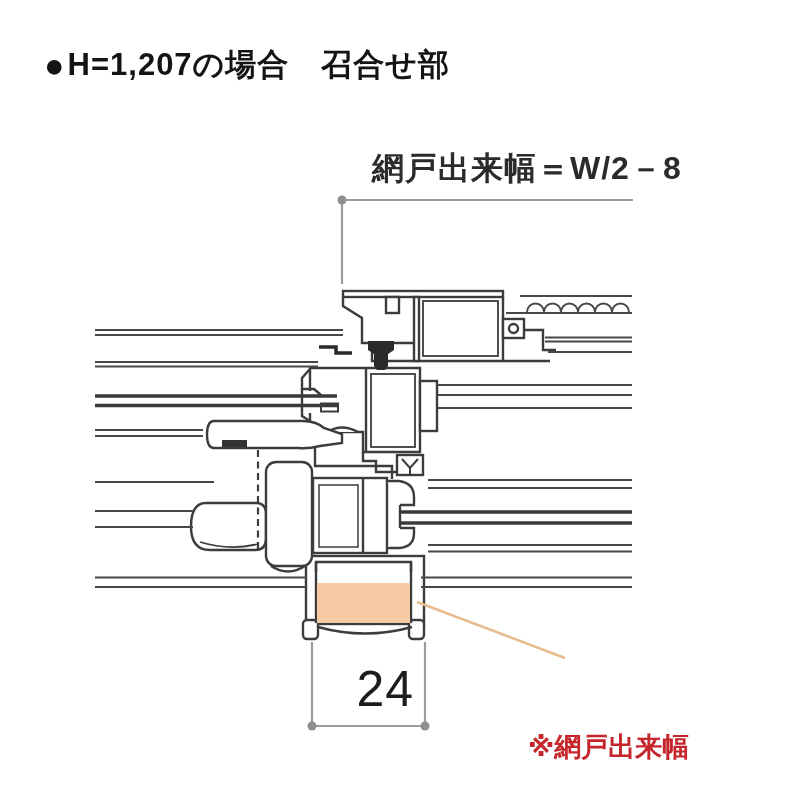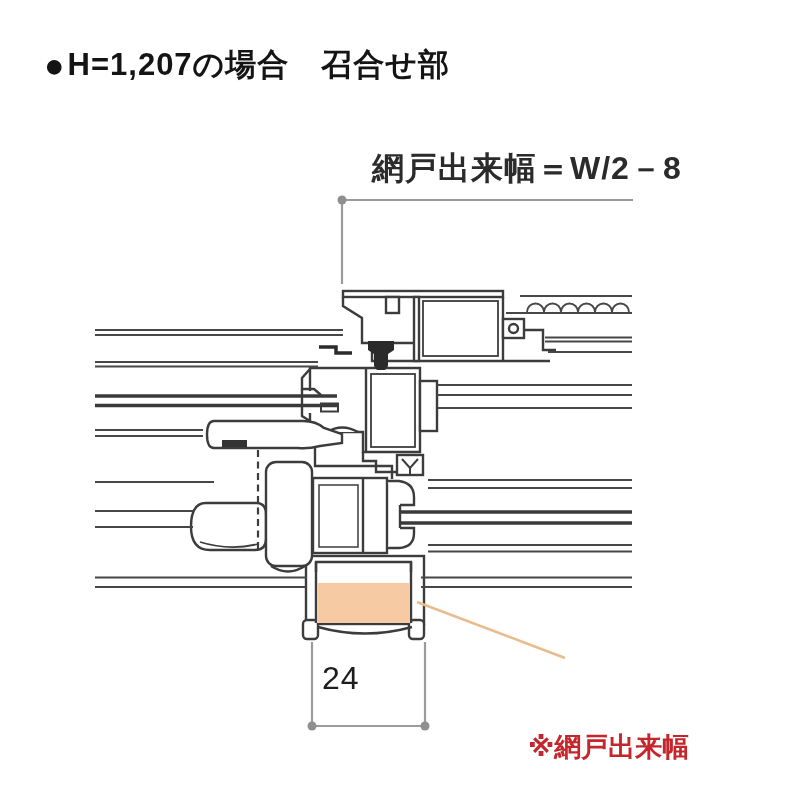--- a/index.html
+++ b/index.html
@@ -10,22 +10,22 @@
   .title{
     position:absolute;left:44px;top:44px;display:flex;align-items:center;gap:2px;
     color:#141414;font-weight:bold;font-size:31px;letter-spacing:1px;white-space:pre;
   }
   .title .bullet{font-size:34px;line-height:31px;}
   .dim-label{
     position:absolute;left:324px;top:147px;color:#2b2b2b;font-weight:bold;
     font-size:32px;letter-spacing:1px;white-space:pre;margin-left:48px;
   }
   .dim24{
-    position:absolute;left:322px;top:660px;width:92px;text-align:left;
-    color:#1d1d20;font-size:32px;letter-spacing:1px;
+    position:absolute;left:322px;top:660px;width:92px;text-align:right;
+    color:#1d1d20;font-size:50px;letter-spacing:1px;
   }
   .note{
     position:absolute;left:528px;top:660px;color:#c4262b;font-weight:bold;
     font-size:27px;line-height:35px;white-space:pre;
   }
   svg{position:absolute;left:0;top:0;}
 </style>
 </head>
 <body>
 

